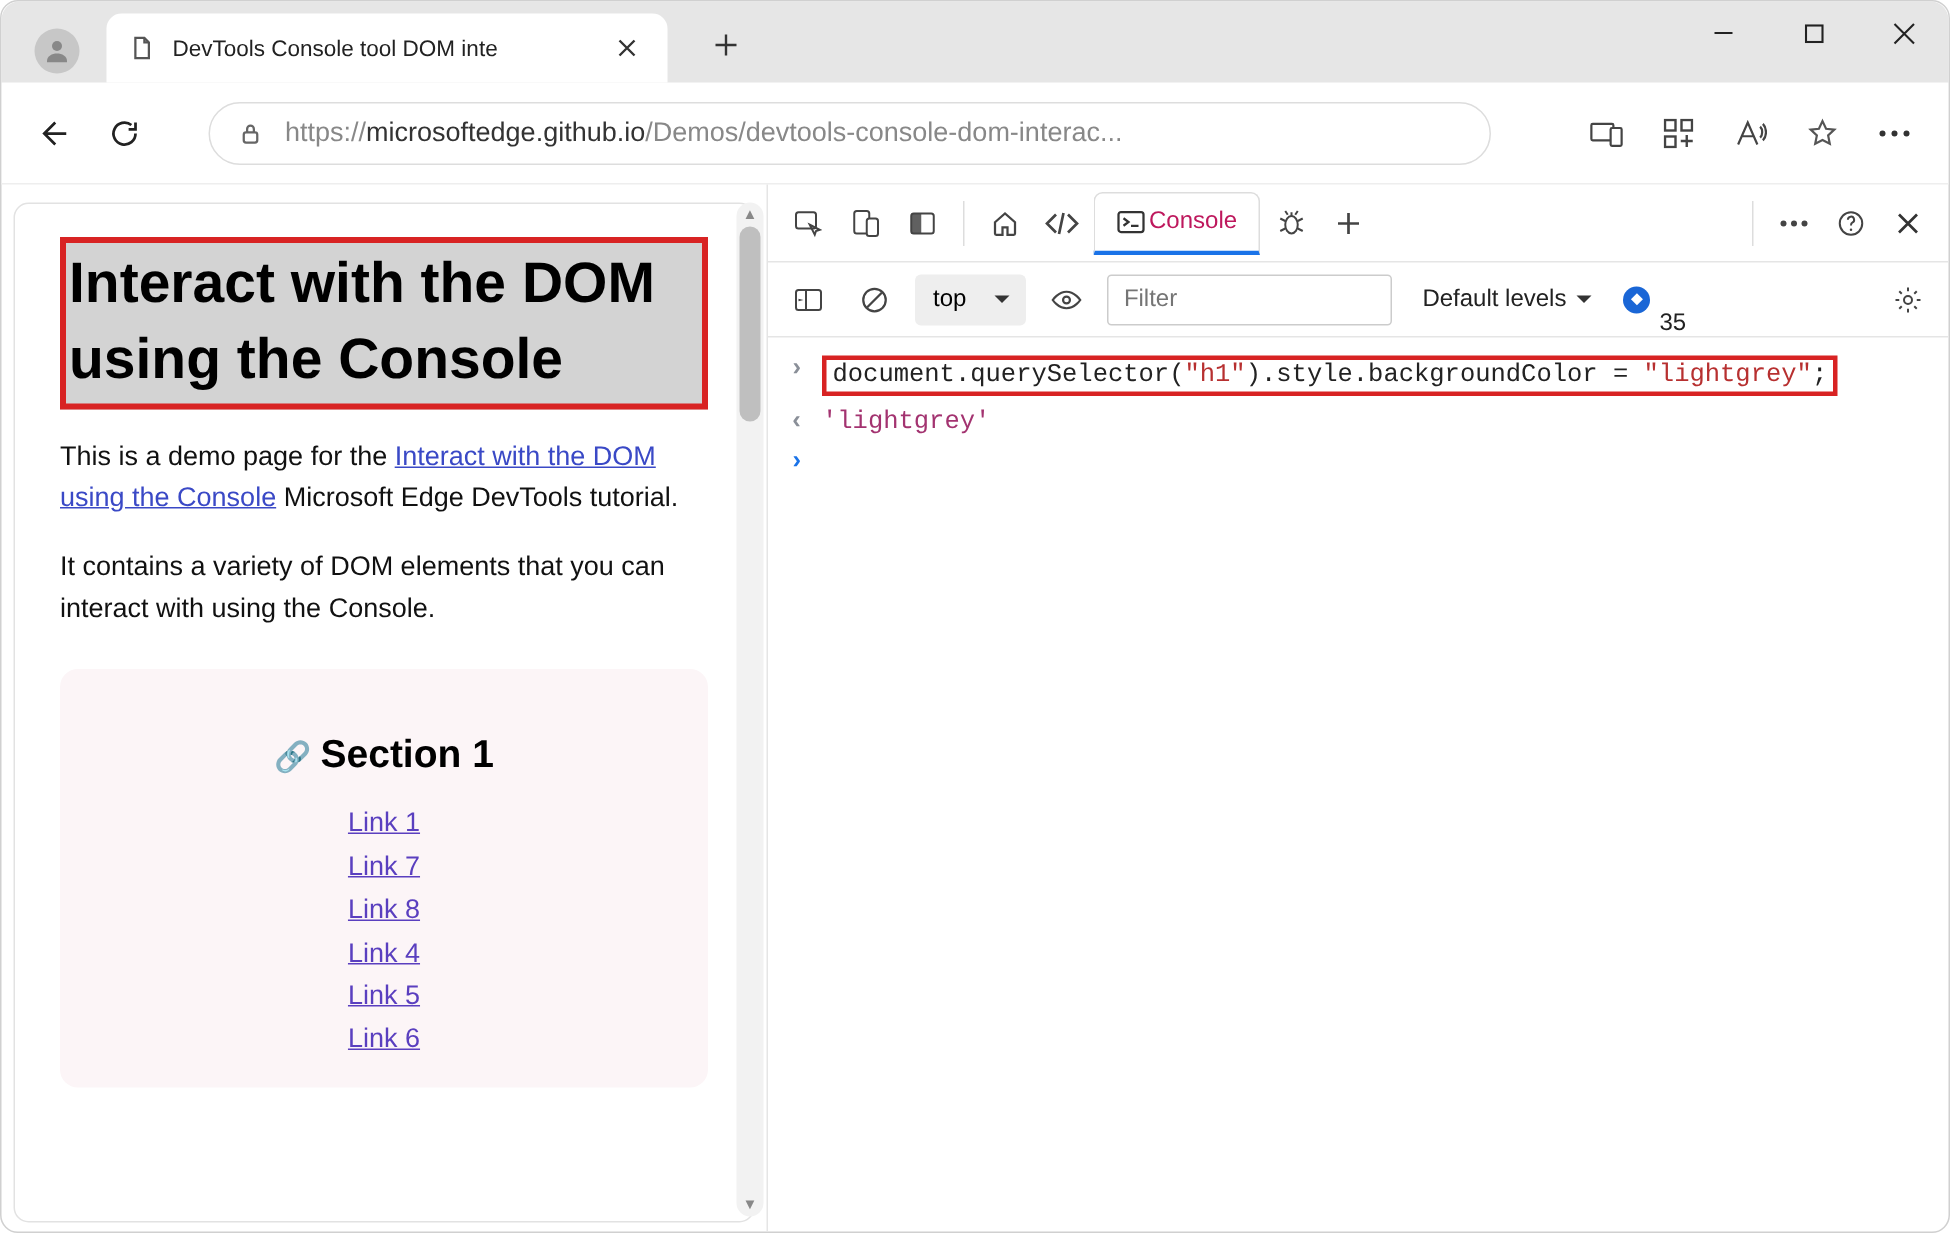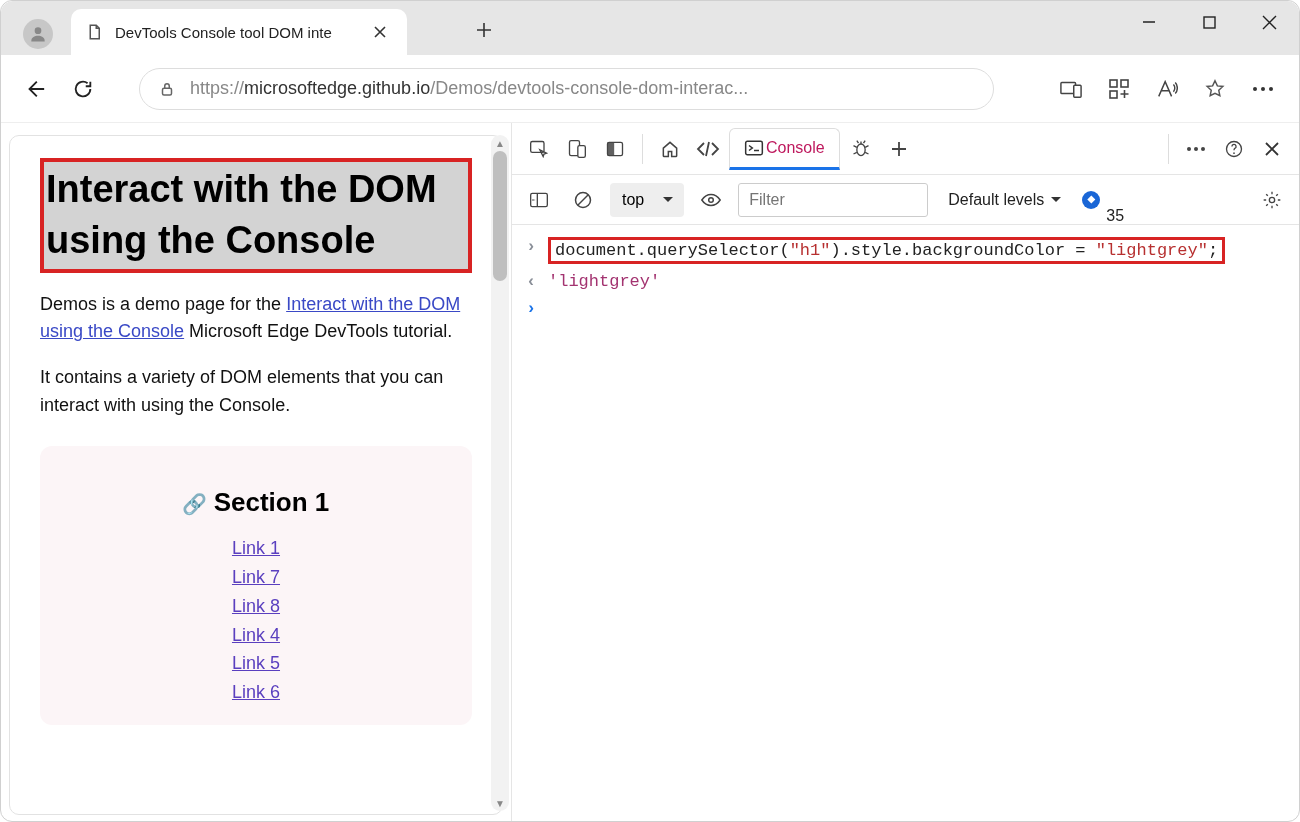--- a/index.html
+++ b/index.html
@@ -3,21 +3,21 @@
 <meta charset="utf-8">
 <style>
   * { box-sizing: border-box; }
   html, body { margin:0; padding:0; height:100%; font-family: "Segoe UI", Arial, sans-serif; }
   body { width:1300px; height:822px; background:#fff; overflow:hidden; border:1px solid #d0d0d0; border-radius:12px; }
 
   
   .titlebar { height:54px; background:#e6e6e6; display:flex; align-items:flex-end; position:relative; border-radius:12px 12px 0 0; }
   .profile { width:30px; height:30px; border-radius:50%; background:#c7c7c7; position:absolute; left:22px; top:18px; display:flex; align-items:center; justify-content:center; }
   .profile svg { width:20px; height:20px; fill:#888; }
-  .tab { position:absolute; left:70px; bottom:0; height:46px; width:336px; background:#fff; border-radius:10px 10px 0 0; display:flex; align-items:center; padding:0 14px; gap:12px; }
+  .tab { position:absolute; left:70px; bottom:0; height:46px; width:374px; background:#fff; border-radius:10px 10px 0 0; display:flex; align-items:center; padding:0 14px; gap:12px; }
   .tab .favicon { width:18px; height:18px; }
   .tab .label { font-size:15px; color:#222; white-space:nowrap; overflow:hidden; text-overflow:ellipsis; flex:1; }
   .tab .close { width:26px; height:26px; display:flex; align-items:center; justify-content:center; border-radius:4px; cursor:pointer; }
   .newtab { position:absolute; left:468px; bottom:10px; width:30px; height:30px; display:flex; align-items:center; justify-content:center; cursor:pointer; }
   .winctl { position:absolute; right:0; top:0; display:flex; }
   .winctl div { width:60px; height:42px; display:flex; align-items:center; justify-content:center; cursor:pointer; }
 
   
   .addressbar { height:68px; background:#fff; display:flex; align-items:center; padding:0 14px; gap:8px; border-bottom:1px solid #eee; }
   .ab-btn { width:40px; height:40px; display:flex; align-items:center; justify-content:center; cursor:pointer; border-radius:6px; }
@@ -172,21 +172,21 @@
       </div>
   </div>
 </div>
 
 <div class="content">
 
   <div class="page-pane">
     <div class="page-frame">
       <h1>Interact with the DOM using the Console</h1>
       <p>
-        <span>Demos is a demo page for the </span><a href="#">Interact with the DOM using the Console</a><span> Microsoft Edge DevTools tutorial.</span>
+        <span>This is a demo page for the </span><a href="#">Interact with the DOM using the Console</a><span> Microsoft Edge DevTools tutorial.</span>
       </p>
       <p>It contains a variety of DOM elements that you can interact with using the Console.</p>
       <div class="sect">
         <h2><span class="anchor">🔗</span><span>Section 1</span></h2>
         <a class="lnk" href="#">Link 1</a>
         <a class="lnk" href="#">Link 7</a>
         <a class="lnk" href="#">Link 8</a>
         <a class="lnk" href="#">Link 4</a>
         <a class="lnk" href="#">Link 5</a>
         <a class="lnk" href="#">Link 6</a>

